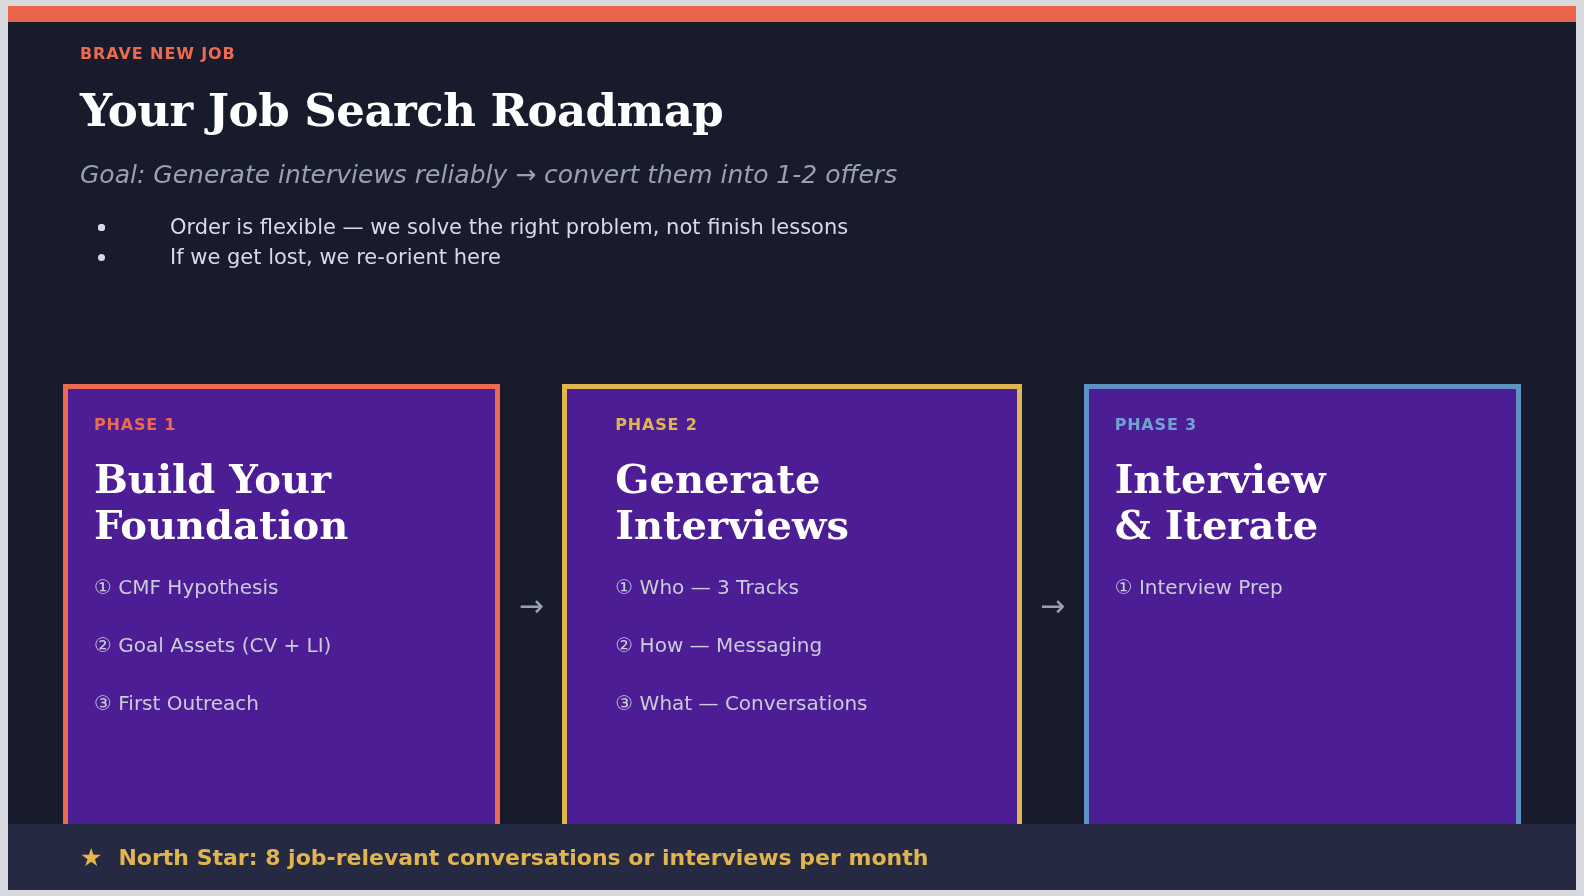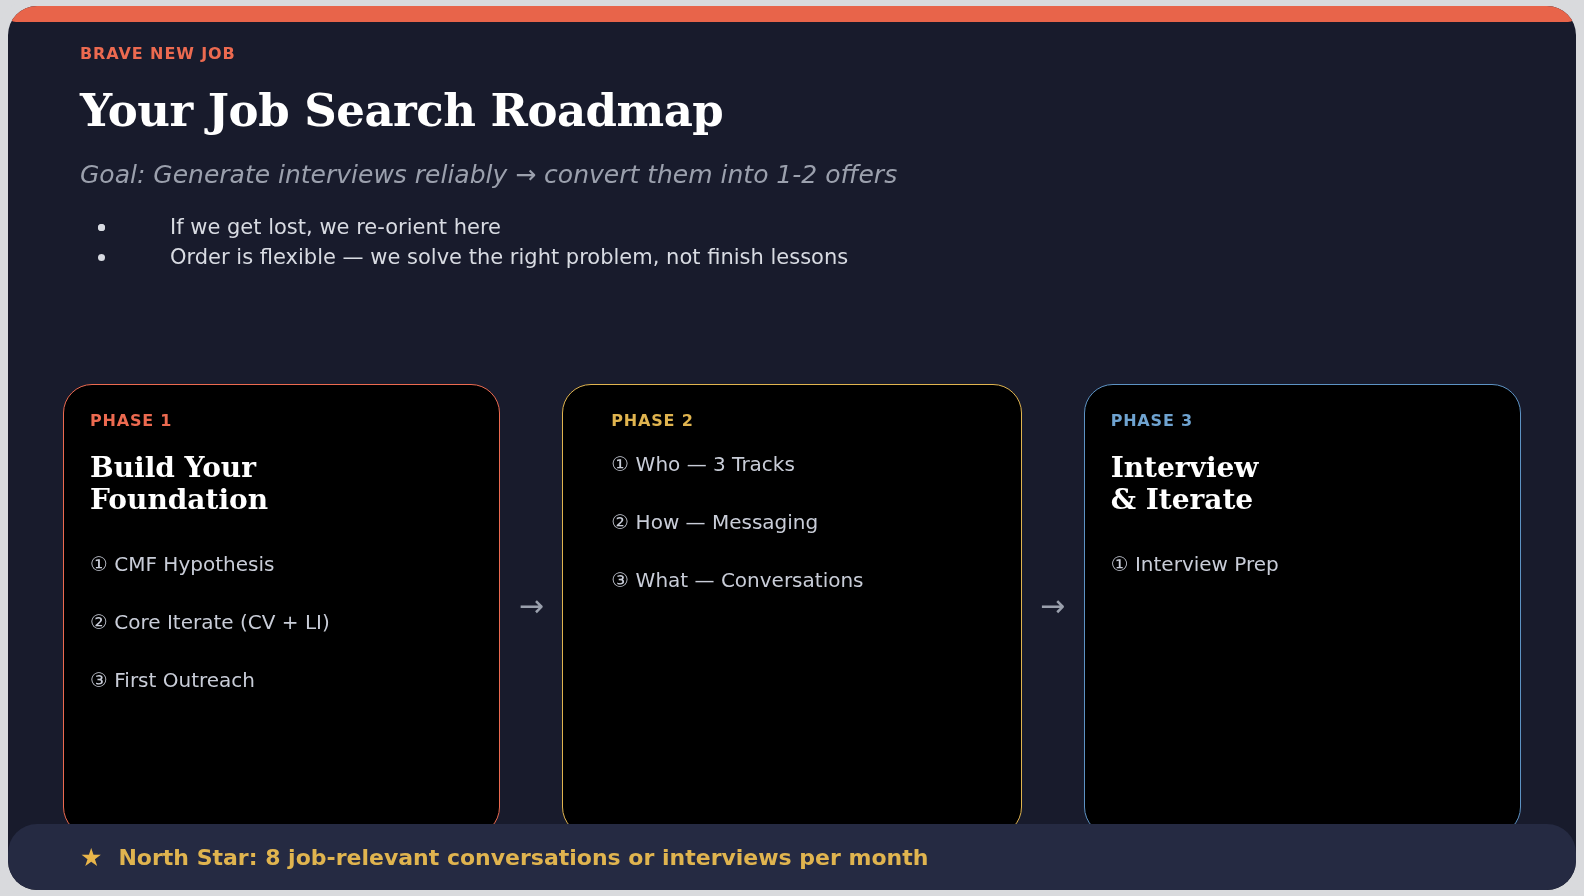--- a/index.html
+++ b/index.html
@@ -1,15 +1,15 @@
 <!DOCTYPE html>
 <html><head>
 <meta charset="utf-8">
 <style>
-  * { box-sizing: border-box; margin: 0; padding: 0; border-radius: 29px; }
+  * { box-sizing: border-box; margin: 0; padding: 0; }
 
   html, body {
     width: 1584px;
     height: 896px;
     background: #d9dadd;
     font-family: "DejaVu Sans", sans-serif;
     overflow: hidden;
   }
 
   .slide {
@@ -88,22 +88,22 @@
     left: 0; top: 378px;
     width: 100%;
     height: 452px;
     display: flex;
     align-items: stretch;
     padding: 0 55px 0 55px;
   }
 
   .card {
     flex: 1 1 0;
-    background: #000000;
-    border: 1px solid #fca5a5;
+    background: #4c1d95;
+    border: 5px solid #fca5a5;
     padding: 26px 26px 20px 26px;
     min-width: 0;
   }
 
   .card.c1 { border-color: #ec6a50; }
   .card.c2 { border-color: #e0b44f; padding-left: 48px; }
   .card.c3 { border-color: #5d93c4; }
 
   .phase-label {
     font-size: 16px;
@@ -111,24 +111,24 @@
     letter-spacing: 0.8px;
     margin-bottom: 22px;
   }
   .c1 .phase-label { color: #ec6a50; }
   .c2 .phase-label { color: #e0b44f; }
   .c3 .phase-label { color: #6fa3d0; }
 
   .card-title {
     font-family: "DejaVu Serif", serif;
     font-weight: 700;
-    font-size: 28px;
+    font-size: 40px;
     line-height: 1.14;
     color: #ffffff;
-    margin-bottom: 36px;
+    margin-bottom: 28px;
     white-space: pre-line;
   }
 
   .card-items { list-style: none; }
 
   .card-items li {
     font-size: 20px;
     color: #c9cdd8;
     margin-bottom: 34px;
     white-space: nowrap;
@@ -179,46 +179,48 @@
   <div class="content">
     <div class="kicker">BRAVE NEW JOB</div>
     <h1 class="title">Your Job Search Roadmap</h1>
     <div class="goal">Goal: Generate interviews reliably → convert them into 1-2 offers</div>
     <ul class="bullets">
       <li>
         <span class="dot"></span>
       </li>
       <li>
         <span class="dot"></span>
-        <span>If we get lost, we re-orient here</span>
+        <span>Order is flexible — we solve the right problem, not finish lessons</span>
       </li>
       <li>
         <span class="dot"></span>
-        <span>Order is flexible — we solve the right problem, not finish lessons</span>
+        <span>If we get lost, we re-orient here</span>
       </li>
     </ul>
   </div>
 
   <div class="cards">
 
     <div class="card c1">
       <div class="phase-label">PHASE 1</div>
       <div class="card-title">Build Your
 Foundation</div>
       <ul class="card-items">
         <li>① CMF Hypothesis</li>
-        <li>② Core Iterate (CV + LI)</li>
+        <li>② Goal Assets (CV + LI)</li>
         <li>③ First Outreach</li>
       </ul>
     </div>
 
     <div class="arrow">→</div>
 
     <div class="card c2">
       <div class="phase-label">PHASE 2</div>
+      <div class="card-title">Generate
+Interviews</div>
       <ul class="card-items">
         <li>① Who — 3 Tracks</li>
         <li>② How — Messaging</li>
         <li>③ What — Conversations</li>
       </ul>
     </div>
 
     <div class="arrow">→</div>
 
     <div class="card c3">

